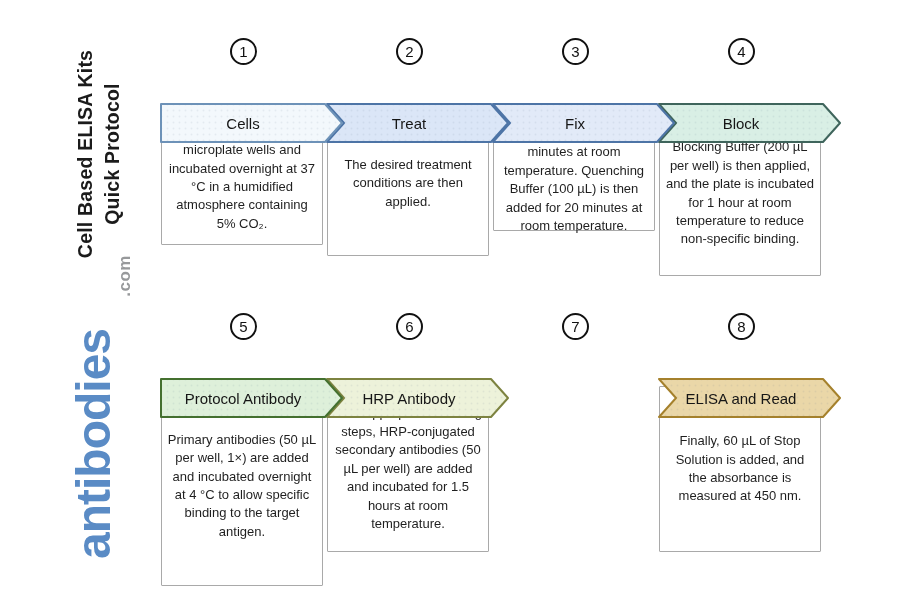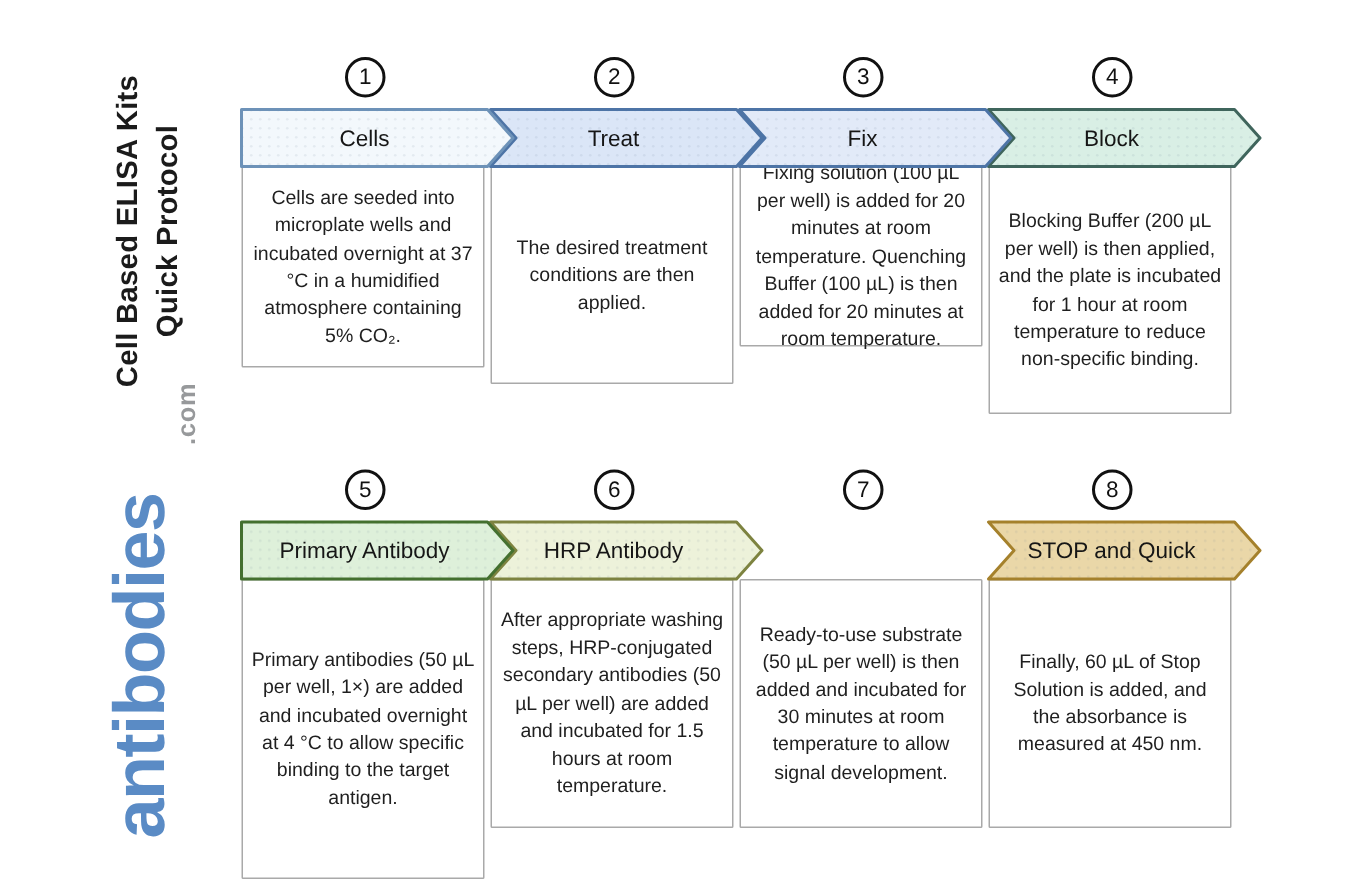--- a/index.html
+++ b/index.html
@@ -32,21 +32,21 @@
   
   .chart { position:absolute; left:160px; top:0; width:730px; height:594px; }
 
   .circle {
     position:absolute; width:27px; height:27px; box-sizing:border-box;
     border:2px solid #111; border-radius:50%; background:#fff;
     display:flex; align-items:center; justify-content:center;
     font-size:15px; color:#111;
   }
 
-  .arrow-wrap { position:absolute; width:184px; height:40px; }
+  .arrow-wrap { position:absolute; width:184px; height:40px;margin-top:31px; }
   .arrow-wrap svg { position:absolute; left:0; top:0; overflow:visible; }
   .arrow-label {
     position:absolute; left:0; top:0; width:166px; height:40px;
     display:flex; align-items:center; justify-content:center;
     font-size:15px; color:#161616;
   }
 
   .desc-box {
     position:absolute; width:162px; box-sizing:border-box;
     background:#ffffff; border:1.5px solid #a9a9a9; border-radius:1px;
@@ -156,46 +156,43 @@
     <div class="circle" style="left:568px;top:313px">
         <span>8</span>
       </div>
 
     <div class="arrow-wrap z4" style="left:0;top:347px">
       <svg width="184" height="40" viewBox="0 0 184 40">
         <polygon points="1,1 165,1 182,20 165,39 1,39" fill="#def0da"></polygon>
         <polygon points="1,1 165,1 182,20 165,39 1,39" fill="url(#dotpat)"></polygon>
         <polygon points="1,1 165,1 182,20 165,39 1,39" fill="none" stroke-width="2" stroke-linejoin="round" stroke="#44702f"></polygon>
       </svg>
-      <span class="arrow-label">Primary Antibody</span>
+      <span class="arrow-label">Protocol Antibody</span>
     </div>
     <div class="arrow-wrap z3" style="left:166px;top:347px">
       <svg width="184" height="40" viewBox="0 0 184 40">
         <polygon points="1,1 165,1 182,20 165,39 1,39 18,20" fill="#edf2da"></polygon>
         <polygon points="1,1 165,1 182,20 165,39 1,39 18,20" fill="url(#dotpat)"></polygon>
         <polygon points="1,1 165,1 182,20 165,39 1,39 18,20" fill="none" stroke-width="2" stroke-linejoin="round" stroke="#7d8340"></polygon>
       </svg>
       <span class="arrow-label">HRP Antibody</span>
     </div>
     <div class="arrow-wrap z1" style="left:498px;top:347px">
       <svg width="184" height="40" viewBox="0 0 184 40">
         <polygon points="1,1 165,1 182,20 165,39 1,39 18,20" fill="#ead7a8"></polygon>
         <polygon points="1,1 165,1 182,20 165,39 1,39 18,20" fill="url(#dotpat)"></polygon>
         <polygon points="1,1 165,1 182,20 165,39 1,39 18,20" fill="none" stroke-width="2" stroke-linejoin="round" stroke="#a5812c"></polygon>
       </svg>
-      <span class="arrow-label">STOP and Quick</span>
+      <span class="arrow-label">ELISA and Read</span>
     </div>
 
     <div class="desc-box" style="left:1px;top:386px;height:200px">
         <p>Primary antibodies (50 µL per well, 1×) are added and incubated overnight at 4 °C to allow specific binding to the target antigen.</p>
       </div>
     <div class="desc-box" style="left:167px;top:386px;height:166px">
         <p>After appropriate washing steps, HRP-conjugated secondary antibodies (50 µL per well) are added and incubated for 1.5 hours at room temperature.</p>
-      </div>
-    <div class="desc-box" style="left:333px;top:386px;height:166px">
-        <p>Ready-to-use substrate (50 µL per well) is then added and incubated for 30 minutes at room temperature to allow signal development.</p>
       </div>
     <div class="desc-box" style="left:499px;top:386px;height:166px">
         <p>Finally, 60 µL of Stop Solution is added, and the absorbance is measured at 450 nm.</p>
       </div>
 
   </div>
 </div>
 
 </body></html>

